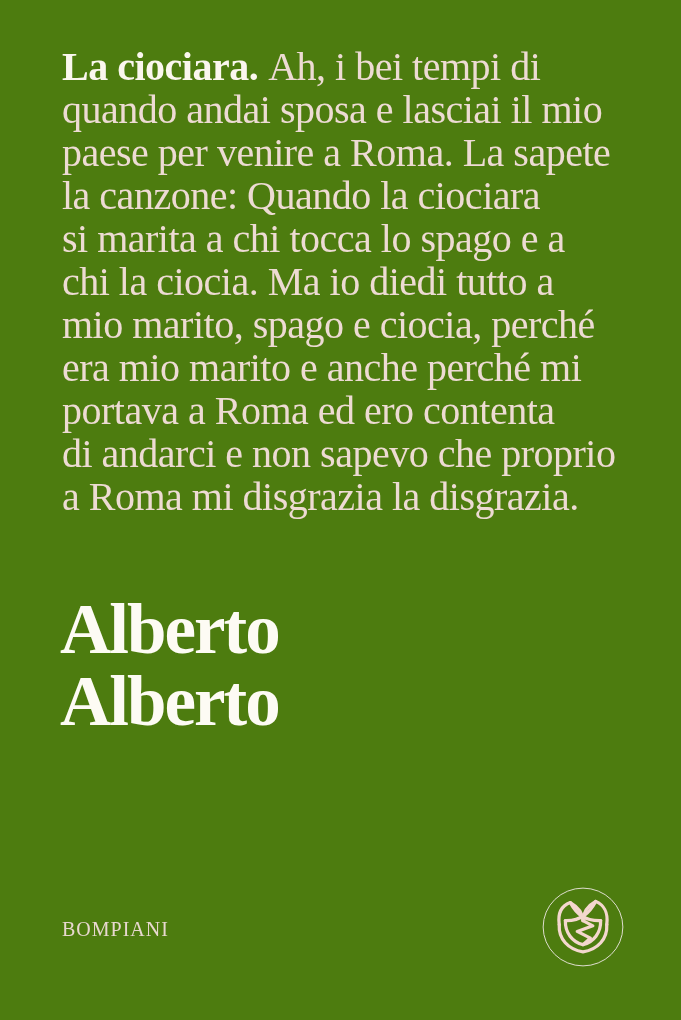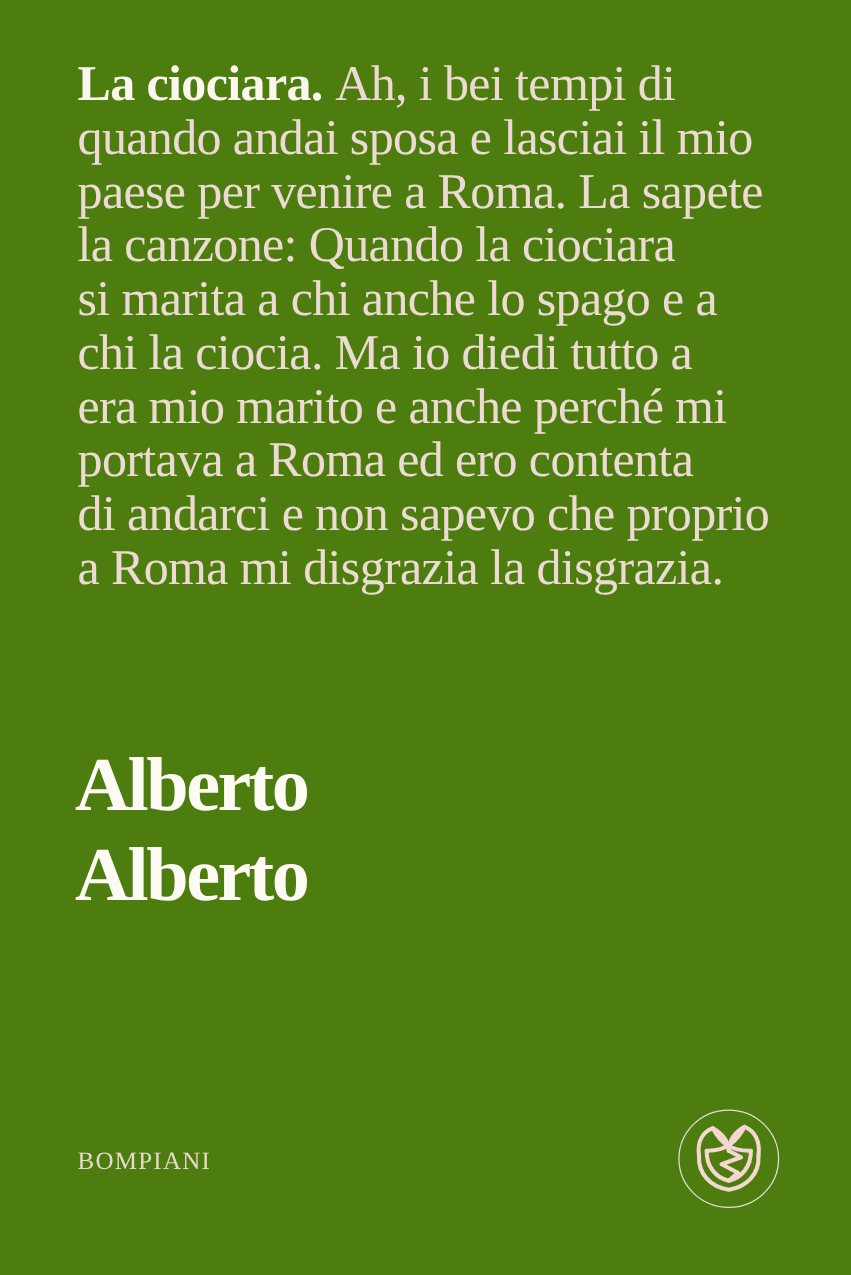--- a/index.html
+++ b/index.html
@@ -24,21 +24,21 @@
   .excerpt .line { height: 43px; }
   .excerpt .lead {
     font-weight: 700;
     color: #fbf7ee;
     margin-right: 10px;
   }
   .author {
     position: absolute;
     left: 60px;
     top: 593px;
-    font-size: 61px;
+    font-size: 71px;
     line-height: 72px;
     font-weight: 700;
     letter-spacing: -2px;
     color: #fdfbf4;
     white-space: nowrap;
   }
   .publisher {
     position: absolute;
     left: 62px;
     top: 917px;
@@ -62,22 +62,23 @@
 
 <div class="cover">
 
   <div class="excerpt">
     <div class="line">
       <span class="lead">La ciociara.</span><span>Ah, i bei tempi di</span>
     </div>
     <div class="line">quando andai sposa e lasciai il mio</div>
     <div class="line">paese per venire a Roma. La sapete</div>
     <div class="line">la canzone: Quando la ciociara</div>
-    <div class="line">si marita a chi anche lo spago e a</div>
+    <div class="line">si marita a chi tocca lo spago e a</div>
     <div class="line">chi la ciocia. Ma io diedi tutto a</div>
+    <div class="line">mio marito, spago e ciocia, perché</div>
     <div class="line">era mio marito e anche perché mi</div>
     <div class="line">portava a Roma ed ero contenta</div>
     <div class="line">di andarci e non sapevo che proprio</div>
     <div class="line">a Roma mi disgrazia la disgrazia.</div>
   </div>
 
   <div class="author">
     <div>Alberto</div>
     <div>Alberto</div>
   </div>

